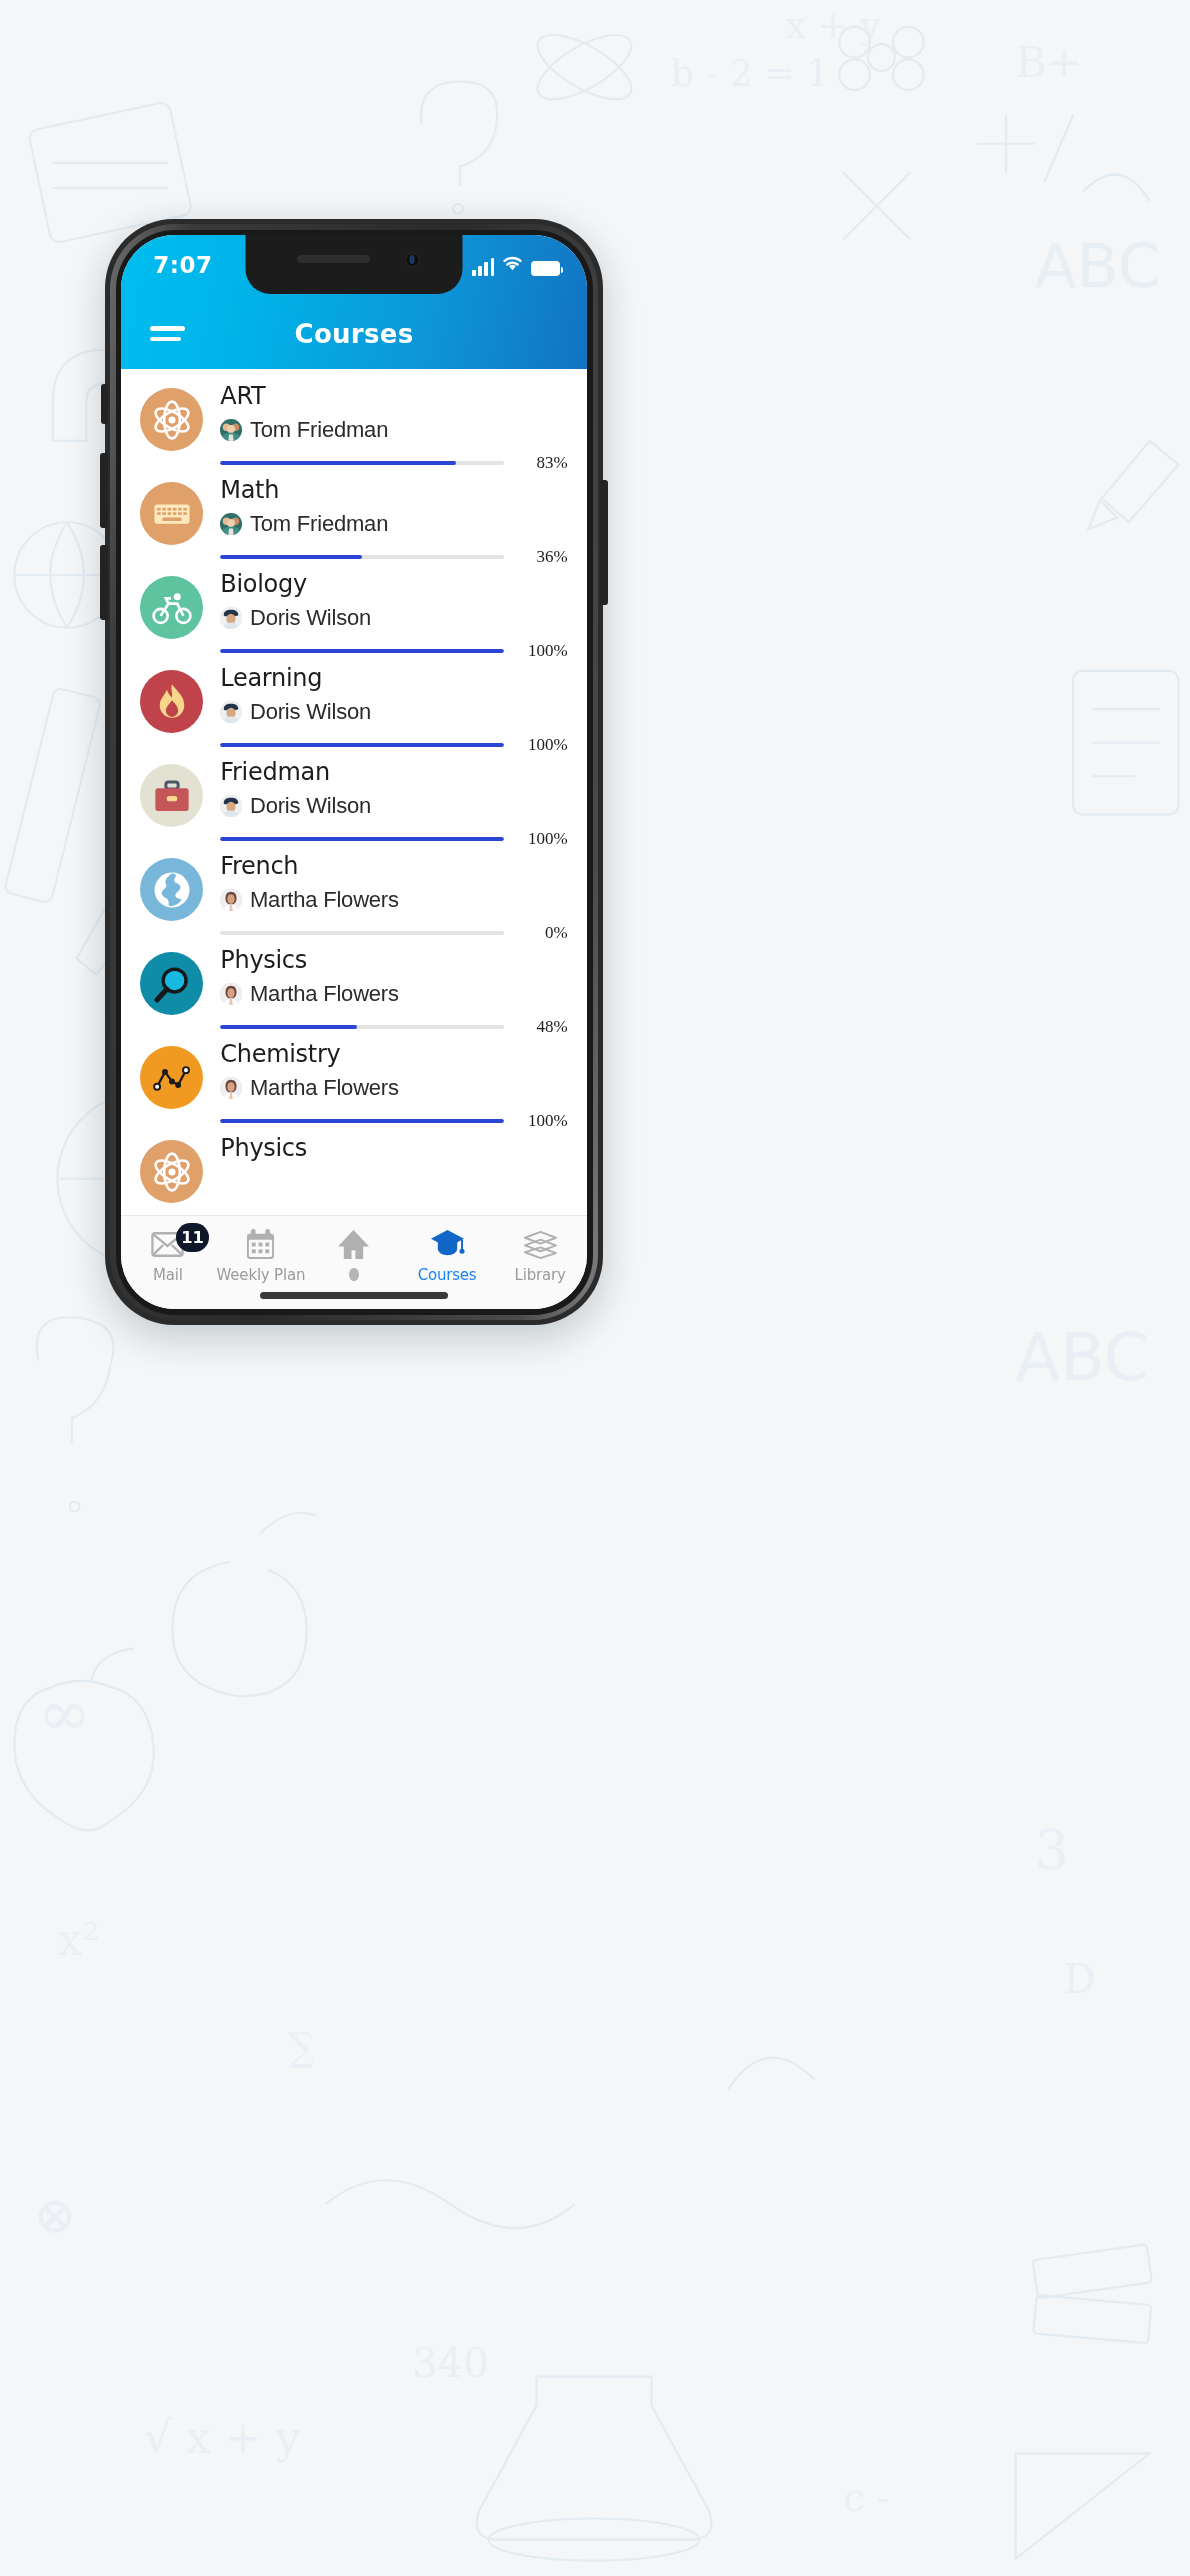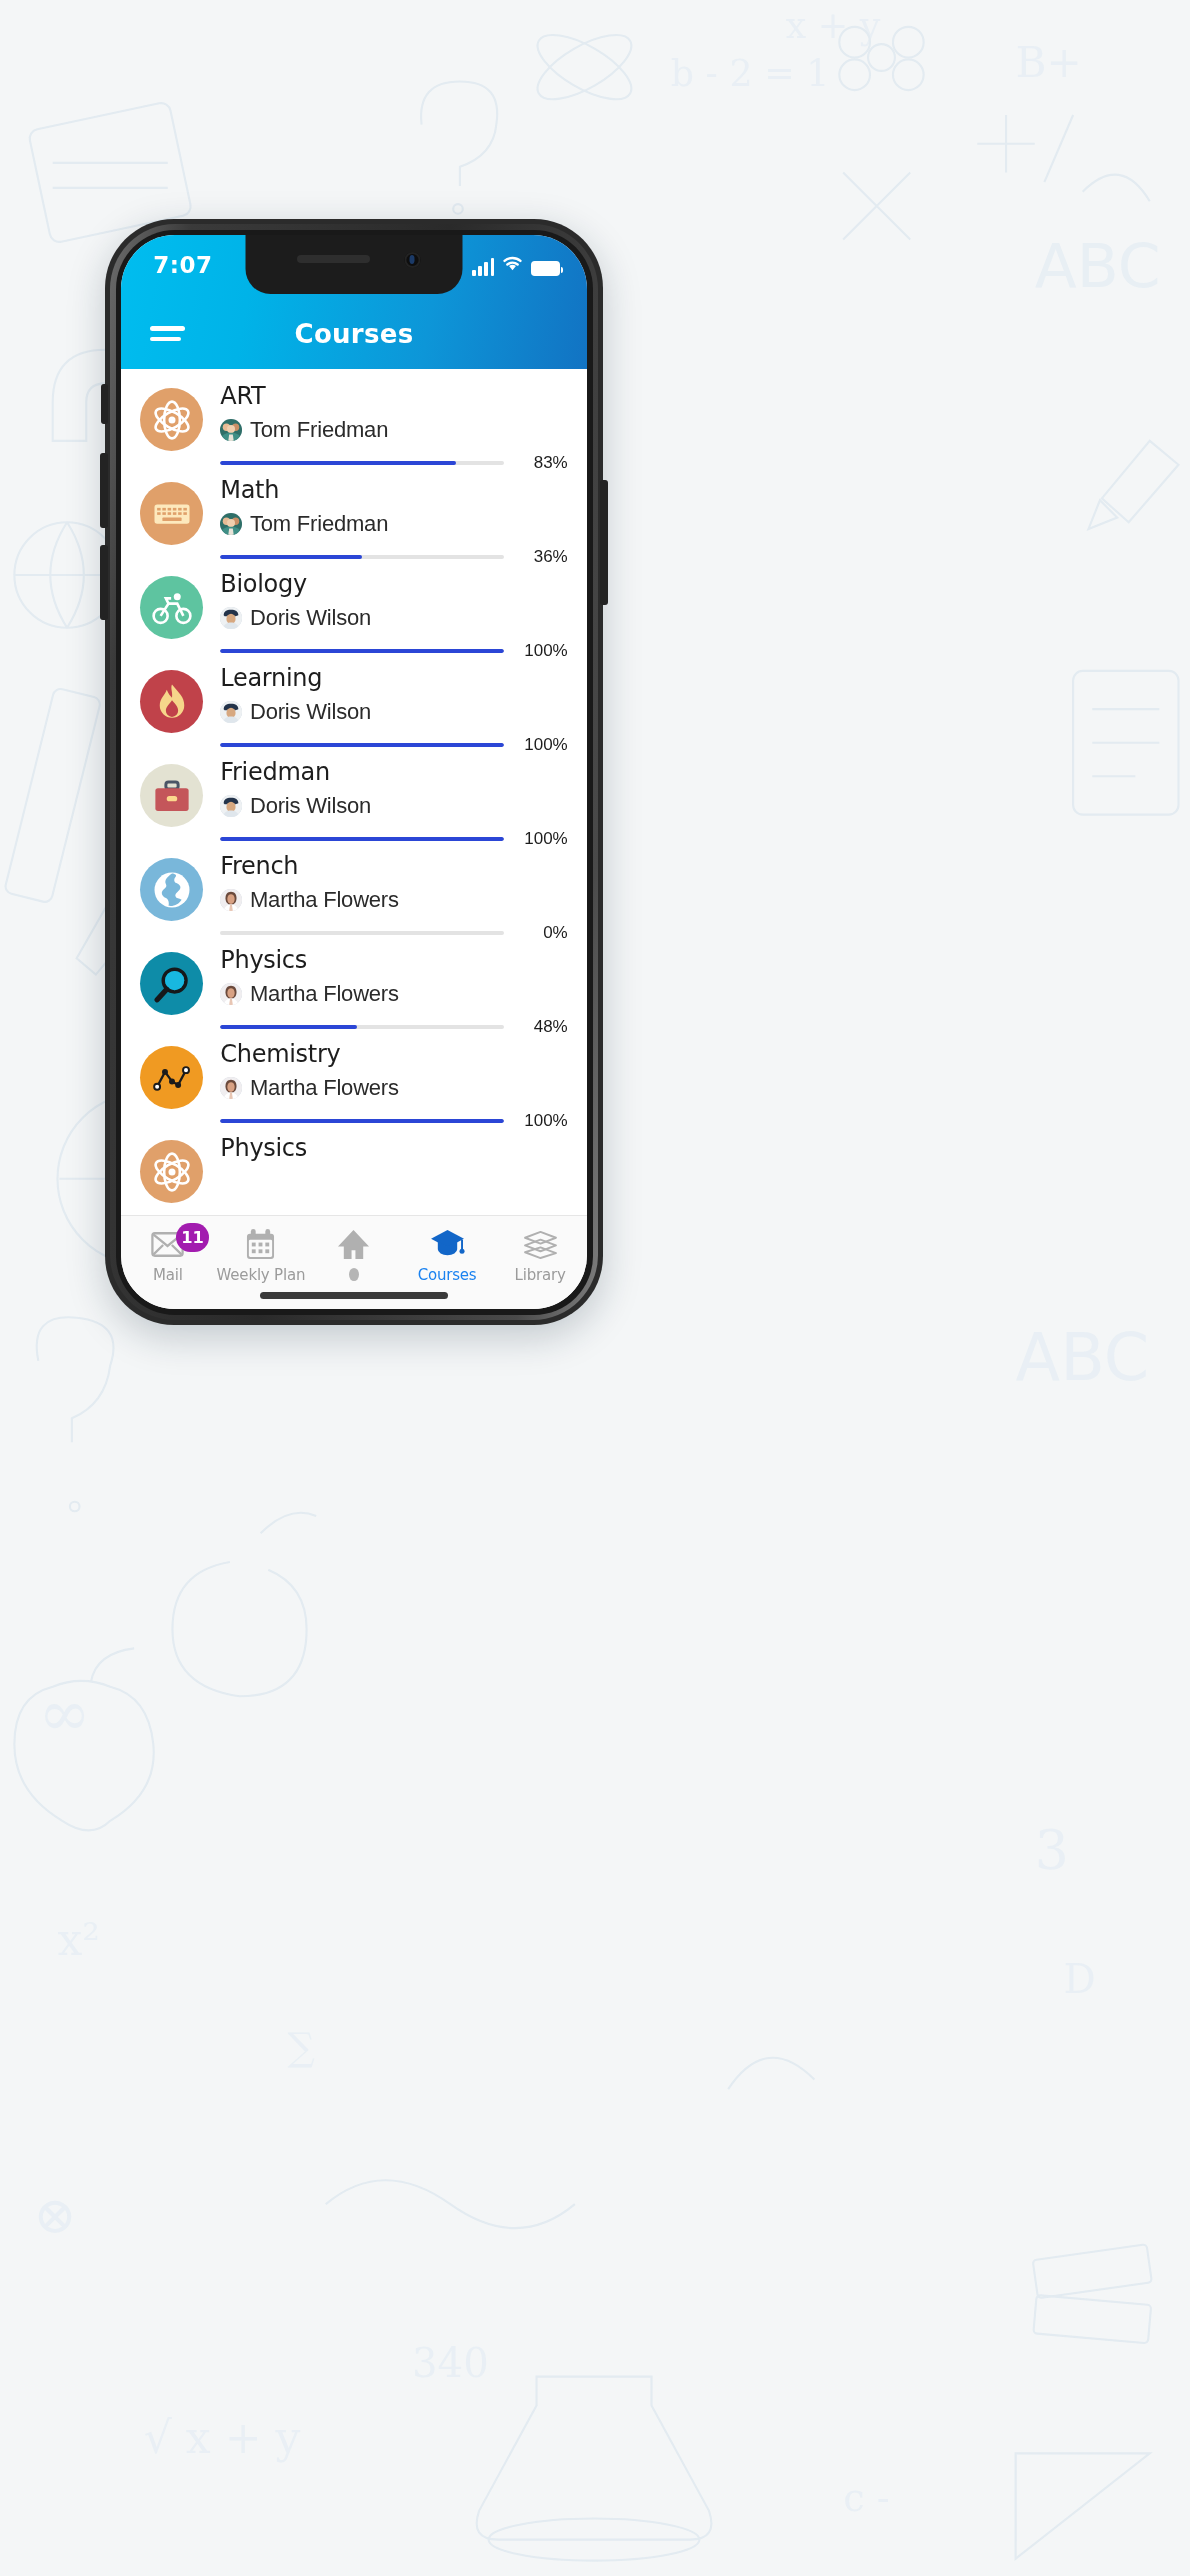--- a/index.html
+++ b/index.html
@@ -196,21 +196,21 @@
     flex:1 1 auto; height:3.8px; background:#e3e3e3; border-radius:1.9px;
     position:relative; overflow:hidden;
   }
   .c-fill{
     position:absolute; left:0; top:0; bottom:0;
     background:#2b46d6; border-radius:1.9px;
   }
   .c-pct{
     flex:0 0 auto; width:54px; text-align:right;
     font-size:17px; color:#1d1d1d;
-    font-family:Liberation Sans, sans-serif;
+    font-family:Liberation Serif, serif;
   }
 
   
   .tabbar{
     flex:0 0 auto;
     height:94px;
     background:#fafafa;
     border-top:1px solid #e6e6e6;
     display:flex; align-items:flex-start;
     padding-top:11.5px;
@@ -226,21 +226,21 @@
   .tab .tlabel{
     font-size:15px; color:#9b9b9b; margin-top:3.8px;
     font-family:"DejaVu Sans", sans-serif;
     letter-spacing:-0.2px;
   }
   .tab.active .tlabel{ color:#1a82f0; }
   .tab .badge{
     position:absolute;
     left:calc(50% + 8.6px); top:-3.8px;
     min-width:29px; height:29px; border-radius:14.4px;
-    background:#a21caf; color:#fff;
+    background:#0f172a; color:#fff;
     font-size:16.3px; font-weight:bold;
     display:flex; align-items:center; justify-content:center;
     font-family:"DejaVu Sans", sans-serif;
     padding:0 4.8px;
   }
   .home-dot{
     width:10.5px; height:13.4px; border-radius:50%;
     background:#b5b5b5; margin:5.8px auto 0;
   }
   .home-indicator{

